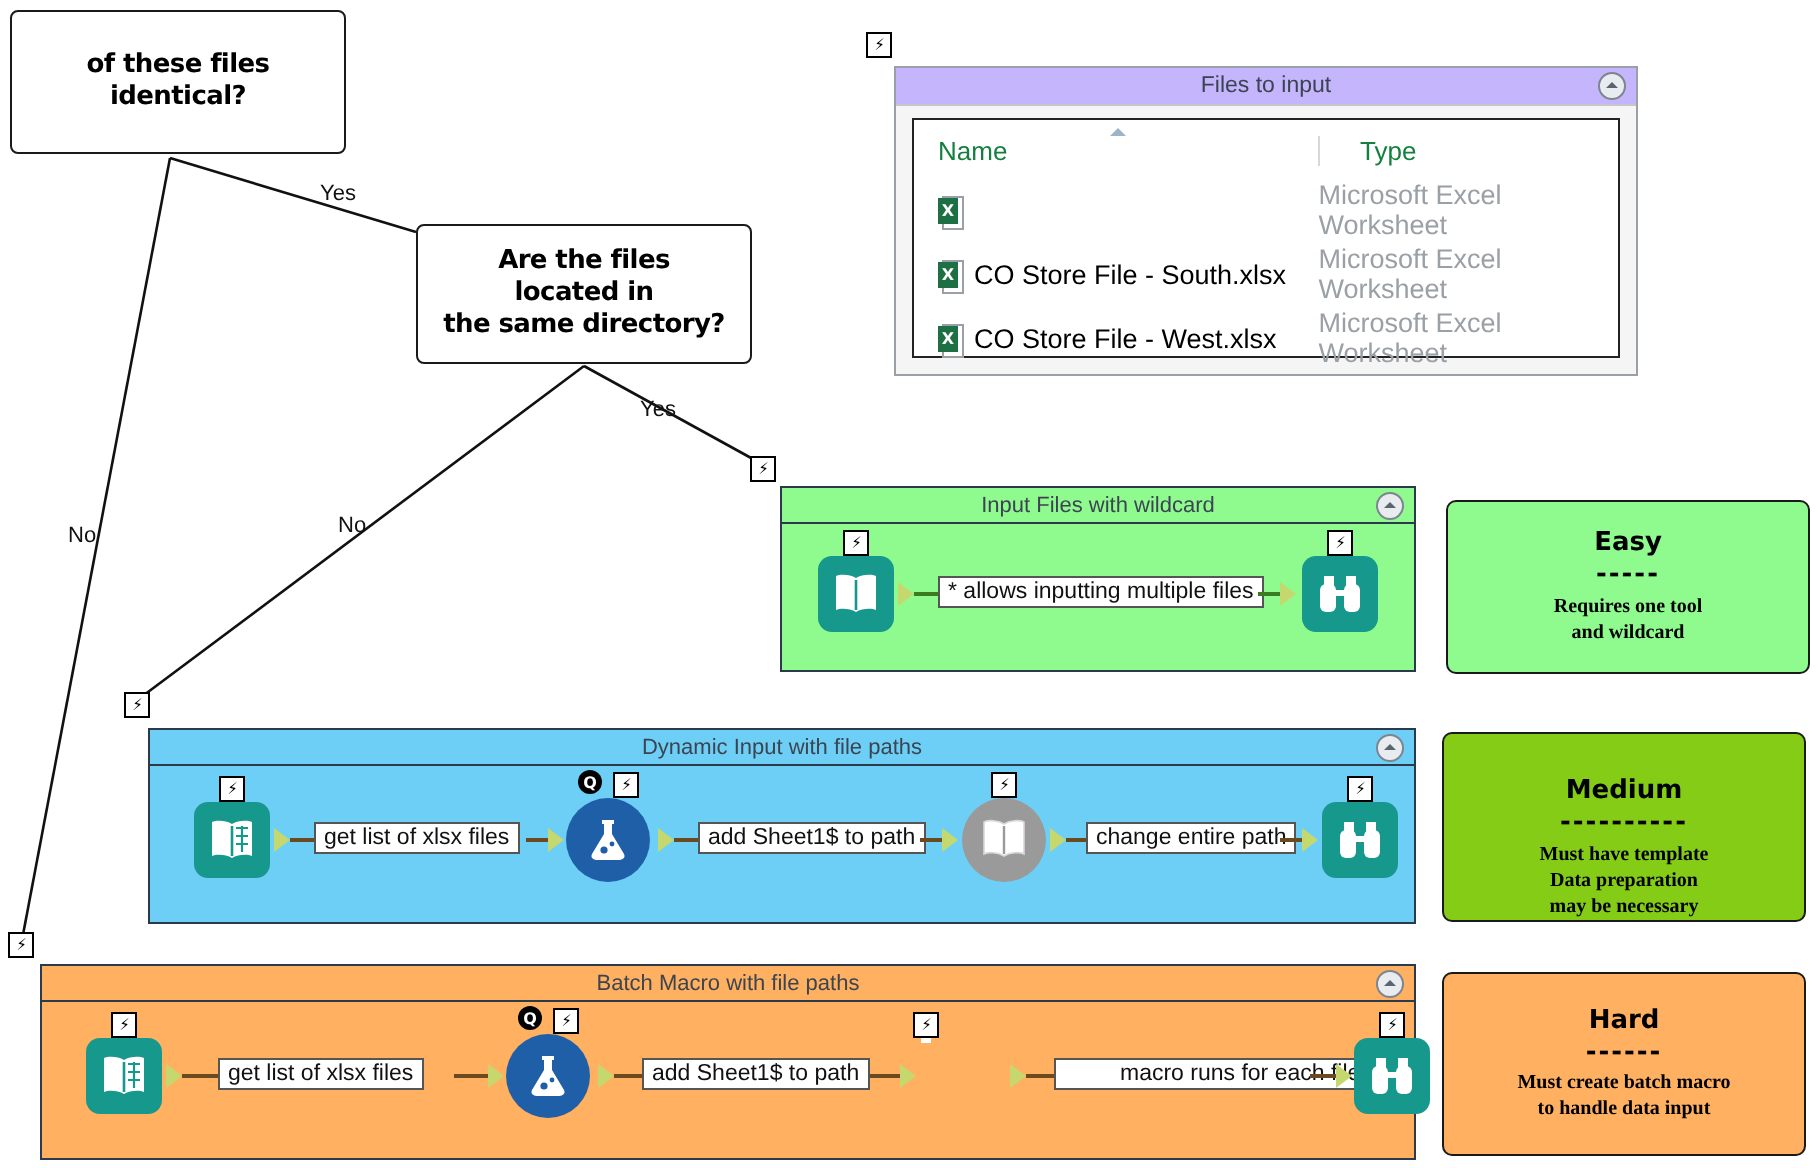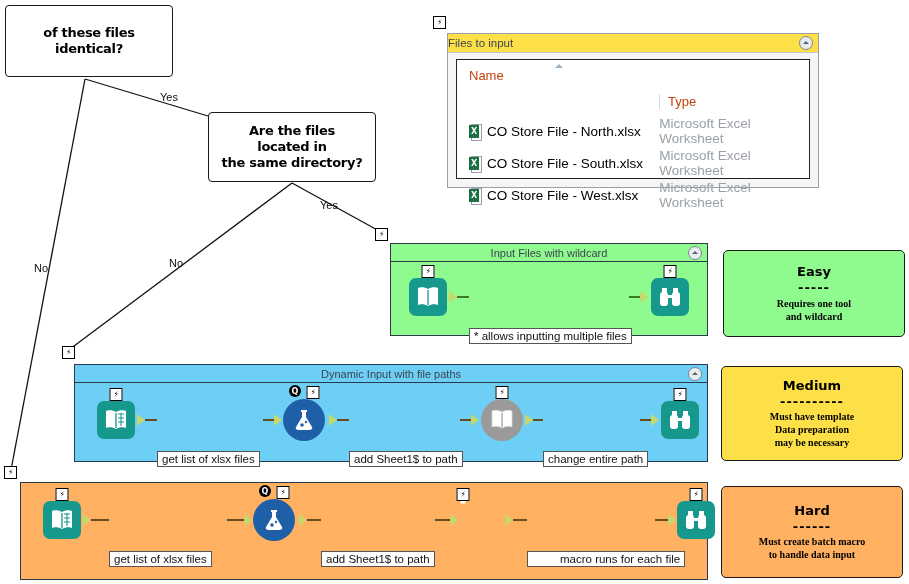--- a/index.html
+++ b/index.html
@@ -60,21 +60,21 @@
   .circ{width:42px;height:42px;border-radius:50%;background:#1F5FA8;
       display:flex;align-items:center;justify-content:center;}
   .gear{width:42px;height:42px;border-radius:50%;background:#9a9a9a;
       display:flex;align-items:center;justify-content:center;}
   .macro{width:38px;height:38px;border-radius:50%;background:#FF0000;
       box-shadow:0 0 0 2.5px #ffffff;}
 
   
   .note{position:absolute;background:#ffffff;border:1px solid #555;
       font-size:11.5px;color:#111;padding:1px 4px;white-space:nowrap;
-      font-family:"Liberation Sans",sans-serif;box-sizing:border-box;margin-top:40px;}
+      font-family:"Liberation Sans",sans-serif;box-sizing:border-box;}
 
   
   .wire{position:absolute;height:1.6px;}
   .w-dark{background:#6b4a1f;}
   .w-green{background:#3a7a20;}
   .anch-out{position:absolute;width:0;height:0;
       border-top:6px solid transparent;border-bottom:6px solid transparent;
       border-left:8px solid #C5D86D;}
   .anch-in{position:absolute;width:0;height:0;
       border-top:6px solid transparent;border-bottom:6px solid transparent;
@@ -83,35 +83,35 @@
   
   .diff{position:absolute;border:1.6px solid #1a1a1a;border-radius:5px;
       box-sizing:border-box;display:flex;flex-direction:column;
       align-items:center;justify-content:center;text-align:center;
       font-weight:bold;color:#000;line-height:1.3;
       font-family:"DejaVu Sans",sans-serif;}
   .diff .dtitle{font-size:13px;}
   .diff .drule{font-size:13px;letter-spacing:1px;line-height:.9;margin:1px 0 3px;}
   .diff .dbody{font-size:10px;font-family:Liberation Serif, serif;}
   .d-green{background:#8FFB8F;}
-  .d-blue{background:#fde047;}
+  .d-blue{background:#84cc16;justify-content:flex-end;}
   .d-orange{background:#FFB060;}
 
   
   .files-panel{position:absolute;background:#f5f5f5;border:1.3px solid #9aa0a6;
       box-sizing:border-box;}
-  .files-bar{height:18px;border-bottom:1px solid #c4c8cc;background:#fde047;
-      display:flex;align-items:center;justify-content:flex-start;position:relative;
+  .files-bar{height:18px;border-bottom:1px solid #c4c8cc;background:#c4b5fd;
+      display:flex;align-items:center;justify-content:center;position:relative;
       font-size:11.5px;color:#3b4450;}
   .files-body{position:absolute;left:8px;top:25px;right:8px;bottom:8px;
       background:#fff;border:1.2px solid #222;box-sizing:border-box;padding:6px 0 0 0;}
-  .files-head{display:flex;font-size:13px;color:#c2410c;
+  .files-head{display:flex;font-size:13px;color:#15803d;
       padding:2px 0 6px 12px;position:relative;}
   .files-head .h-name{width:190px;position:relative;}
-  .files-head .h-type{border-left:1px solid #d5d9dd;padding-left:8px;margin-top:26px;}
+  .files-head .h-type{border-left:1px solid #d5d9dd;padding-left:20px;}
   .sortcaret{position:absolute;left:86px;top:-4px;width:0;height:0;
       border-left:4px solid transparent;border-right:4px solid transparent;
       border-bottom:4px solid #9db3c8;}
   .file-row{display:flex;align-items:center;font-size:13.5px;
       padding:1px 0 1px 12px;}
   .file-row .fn{width:190px;color:#000;display:flex;align-items:center;gap:5px;}
   .file-row .ft{color:#9aa0a6;padding-left:12px;}
   .xls-icon{width:13px;height:15px;position:relative;flex:none;}
   .xls-icon .pg{position:absolute;right:0;top:0;width:9px;height:15px;
       background:#fff;border:1px solid #9aa0a6;}
@@ -174,21 +174,20 @@
           <span>Type</span>
         </div>
       </div>
 
       <div class="file-row">
         <div class="fn">
           <span class="xls-icon">
             <span class="pg"></span>
             <span class="sheet">X</span>
           </span>
-          <span>CO Store File - North.xlsx</span>
         </div>
         <div class="ft">Microsoft Excel Worksheet</div>
       </div>
 
       <div class="file-row">
         <div class="fn">
           <span class="xls-icon">
             <span class="pg"></span>
             <span class="sheet">X</span>
           </span>
@@ -312,20 +311,24 @@
               <rect x="4" y="2" width="5" height="5" fill="#fff"></rect>
               <rect x="15" y="2" width="5" height="5" fill="#fff"></rect>
               <rect x="10" y="9" width="4" height="3" fill="#fff"></rect>
             </svg>
         </span>
       </div>
     </div>
   </div>
 
   <div class="container c-orange" style="left:20px;top:482px;width:688px;height:98px;">
+    <div class="cbar">
+      <span>Batch Macro with file paths</span>
+      <span class="collapse"></span>
+    </div>
     <div class="cbody">
 
       <div class="tool" style="left:22px;top:18px;">
         <span class="badge"></span>
         <span class="sq">
           <svg width="24" height="22" viewBox="0 0 24 22">
               <path d="M12 3 C9 1,4 1,2 2 L2 19 C4 18,9 18,12 20 C15 18,20 18,22 19 L22 2 C20 1,15 1,12 3 Z" fill="#ffffff"></path>
               <path d="M12 4 L12 19" stroke="#17988C" stroke-width="1.3"></path>
               <path d="M14 5 L20 5 M14 9 L20 9 M14 13 L20 13 M17 4 L17 17" stroke="#17988C" stroke-width="1.1"></path>
             </svg>

